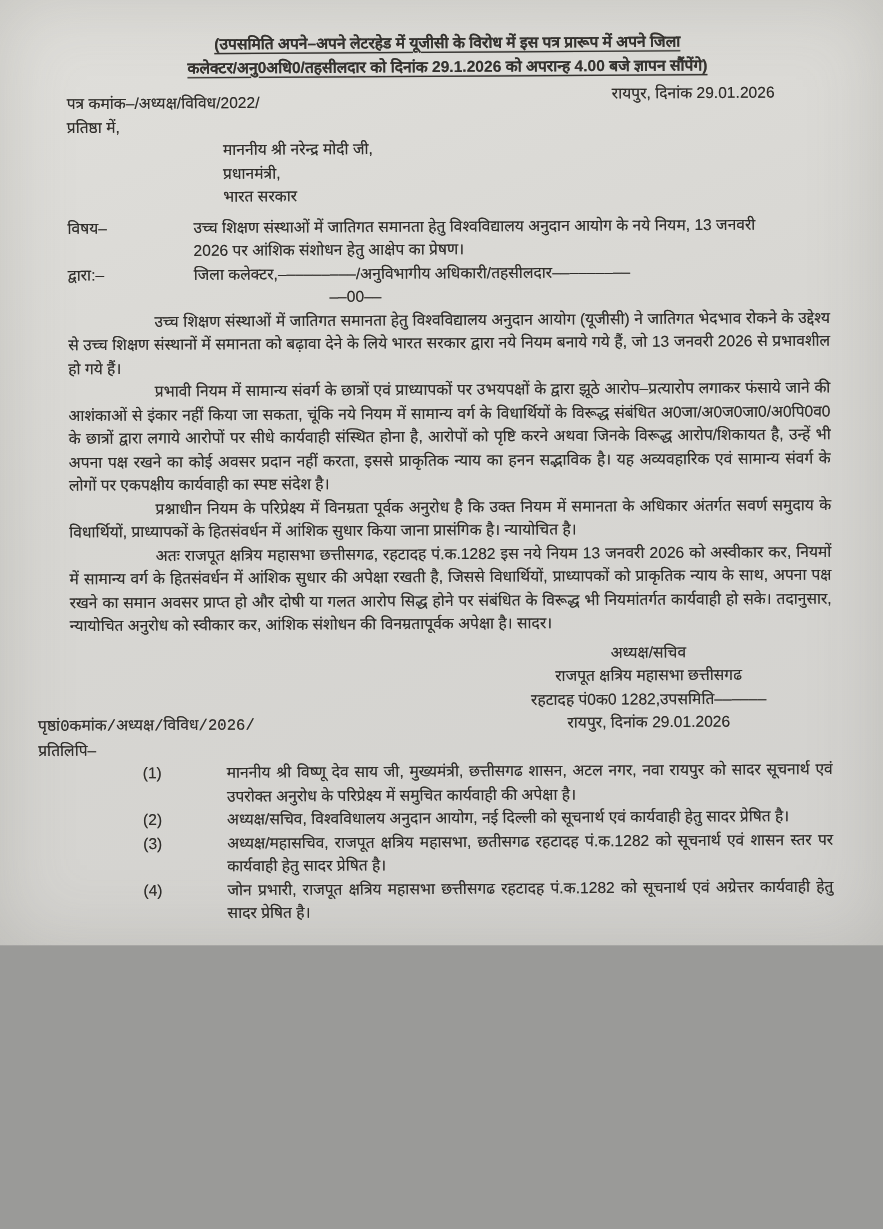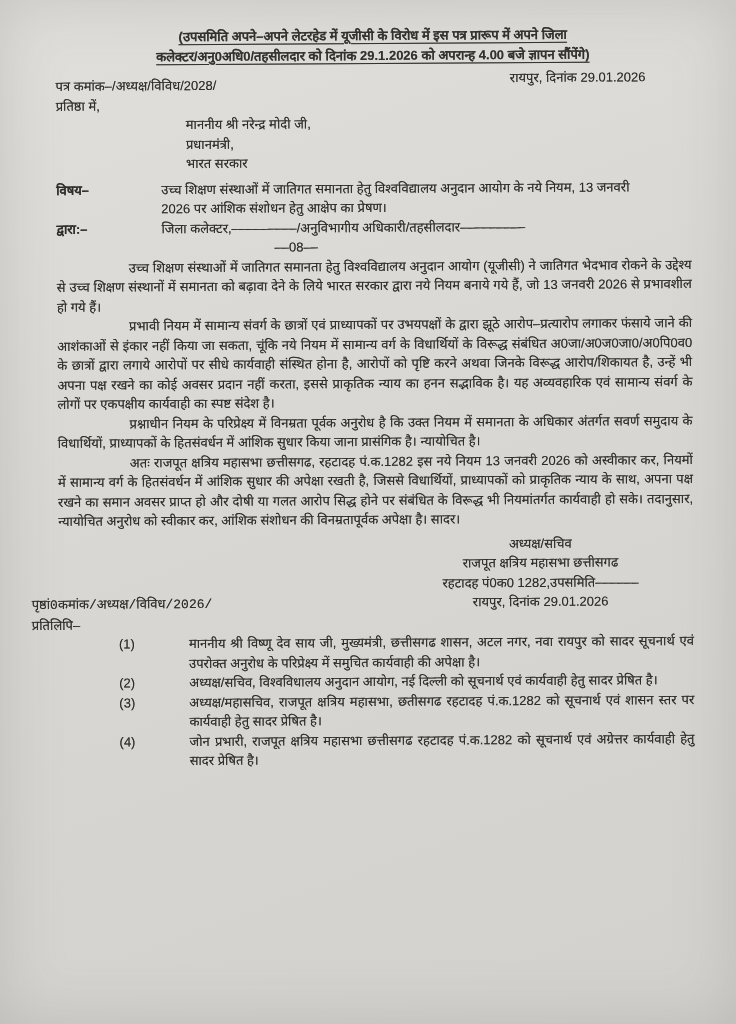--- a/index.html
+++ b/index.html
@@ -1,18 +1,18 @@
 <!DOCTYPE html>
 <html lang="hi"><head>
 <meta charset="utf-8">
 <style>
   html,body{margin:0;padding:0;background:#9a9a98;}
   .page{
     position:relative;
-    width:736px;height:1024px;
+    width:736px;height:788px;
     margin:0 auto;
     overflow:hidden;
     background:linear-gradient(160deg,#e0dfdb 0%,#d8d7d3 45%,#d2d1ce 100%);
     box-shadow:inset 0 0 60px rgba(120,118,112,.25);
     font-family:"Liberation Sans","DejaVu Sans",sans-serif;
     color:#2f2d2a;
     -webkit-font-smoothing:antialiased;
   }
   .content{
     padding:26px 46px 0 55px;
@@ -21,21 +21,21 @@
     font-size:13px;
     line-height:19.5px;
     text-shadow:0 0 .5px rgba(45,43,40,.55);
   }
   .header-note{text-align:center;margin:0 0 10px 0;font-weight:bold;color:#34322f;}
   .header-note .u{text-decoration:underline;text-underline-offset:3px;text-decoration-thickness:1px;}
   .ref-row{display:flex;justify-content:space-between;align-items:flex-start;}
   .ref-row .date{margin-top:-6px;margin-right:45px;white-space:nowrap;}
   .recipient{margin-left:130px;}
   .label-row{display:flex;margin-top:6px;}
-  .label-row .lbl{flex:0 0 105px;font-weight:bold;}
+  .label-row .lbl{flex:0 0 105px;}
   .label-row .val{flex:1;max-width:492px;}
   .via-row{margin-top:0;}
   .sep{margin-left:218px;width:-moz-fit-content;width:fit-content;}
   .para{margin:0;text-indent:72px;text-align:justify;}
   .sig{text-align:center;}
   .sig1{width:258px;margin:5px 24px 0 auto;}
   .sig2{width:242px;margin:14px 54px 0 auto;}
   .endorse-row{margin-top:-19.5px;}
   .endorse-row .refno{display:inline-block;margin-left:-27px;font-family:Liberation Mono, monospace;}
   .copy-label{margin-left:-27px;}
@@ -48,21 +48,21 @@
 
 <div class="page">
   <div class="content">
 
     <div class="header-note">
       <span class="u">(उपसमिति अपने–अपने लेटरहेड में यूजीसी के विरोध में इस पत्र प्रारूप में अपने  जिला</span><br>
       <span class="u">कलेक्टर/अनु0अधि0/तहसीलदार  को दिनांक 29.1.2026 को अपरान्ह 4.00 बजे ज्ञापन सौंपेंगे)</span>
     </div>
 
     <div class="ref-row">
-      <span>पत्र कमांक–/अध्यक्ष/विविध/2028/</span>
+      <span>पत्र कमांक–/अध्यक्ष/विविध/2022/</span>
       <span class="date">रायपुर, दिनांक 29.01.2026</span>
     </div>
 
     <div>प्रतिष्ठा में,</div>
 
     <div class="recipient">
       <div>माननीय श्री नरेन्द्र मोदी जी,</div>
       <div>प्रधानमंत्री,</div>
       <div>भारत सरकार</div>
     </div>
@@ -70,21 +70,21 @@
     <div class="label-row">
       <span class="lbl">विषय–</span>
       <span class="val">उच्च शिक्षण संस्थाओं में जातिगत समानता हेतु विश्वविद्यालय अनुदान आयोग के नये नियम, 13 जनवरी 2026 पर आंशिक संशोधन हेतु आक्षेप का प्रेषण।</span>
     </div>
 
     <div class="label-row via-row">
       <span class="lbl">द्वारा:–</span>
       <span class="val">जिला कलेक्टर,–––––––––/अनुविभागीय अधिकारी/तहसीलदार–––––––––</span>
     </div>
 
-    <div class="sep">––08––</div>
+    <div class="sep">––00––</div>
 
     <p class="para">उच्च शिक्षण संस्थाओं में जातिगत समानता हेतु विश्वविद्यालय अनुदान आयोग (यूजीसी) ने जातिगत भेदभाव रोकने के उद्देश्य से उच्च शिक्षण संस्थानों में समानता को बढ़ावा देने के लिये भारत सरकार द्वारा नये नियम बनाये गये हैं, जो 13 जनवरी 2026 से प्रभावशील हो गये हैं।</p>
     <p class="para">प्रभावी नियम में सामान्य संवर्ग के छात्रों एवं प्राध्यापकों पर उभयपक्षों के द्वारा झूठे आरोप–प्रत्यारोप लगाकर फंसाये जाने की आशंकाओं से इंकार नहीं किया जा सकता, चूंकि नये नियम में सामान्य वर्ग के विधार्थियों के विरूद्ध संबंधित अ0जा/अ0ज0जा0/अ0पि0व0 के छात्रों द्वारा लगाये आरोपों पर सीधे कार्यवाही संस्थित होना है, आरोपों को पृष्टि करने अथवा जिनके विरूद्ध आरोप/शिकायत है, उन्हें भी अपना पक्ष रखने का कोई अवसर प्रदान नहीं करता, इससे प्राकृतिक न्याय का हनन सद्भाविक है। यह अव्यवहारिक एवं सामान्य संवर्ग के लोगों पर एकपक्षीय कार्यवाही का स्पष्ट संदेश है।</p>
     <p class="para">प्रश्नाधीन नियम के परिप्रेक्ष्य में विनम्रता पूर्वक अनुरोध है कि उक्त नियम में समानता के अधिकार अंतर्गत सवर्ण समुदाय के विधार्थियों, प्राध्यापकों के हितसंवर्धन में आंशिक सुधार किया जाना प्रासंगिक है। न्यायोचित है।</p>
     <p class="para">अतः राजपूत क्षत्रिय महासभा छत्तीसगढ, रहटादह पं.क.1282 इस नये नियम 13 जनवरी 2026 को अस्वीकार कर, नियमों में सामान्य वर्ग के हितसंवर्धन में आंशिक सुधार की अपेक्षा रखती है, जिससे विधार्थियों, प्राध्यापकों को प्राकृतिक न्याय के साथ, अपना पक्ष रखने का समान अवसर प्राप्त हो और दोषी या गलत आरोप सिद्ध होने पर संबंधित के विरूद्ध भी नियमांतर्गत कार्यवाही हो सके। तदानुसार, न्यायोचित अनुरोध को स्वीकार कर, आंशिक संशोधन की विनम्रतापूर्वक अपेक्षा है। सादर।</p>
 
     <div class="sig sig1">
       <div>अध्यक्ष/सचिव</div>
       <div>राजपूत क्षत्रिय महासभा छत्तीसगढ</div>
       <div>रहटादह पं0क0 1282,उपसमिति––––––</div>

